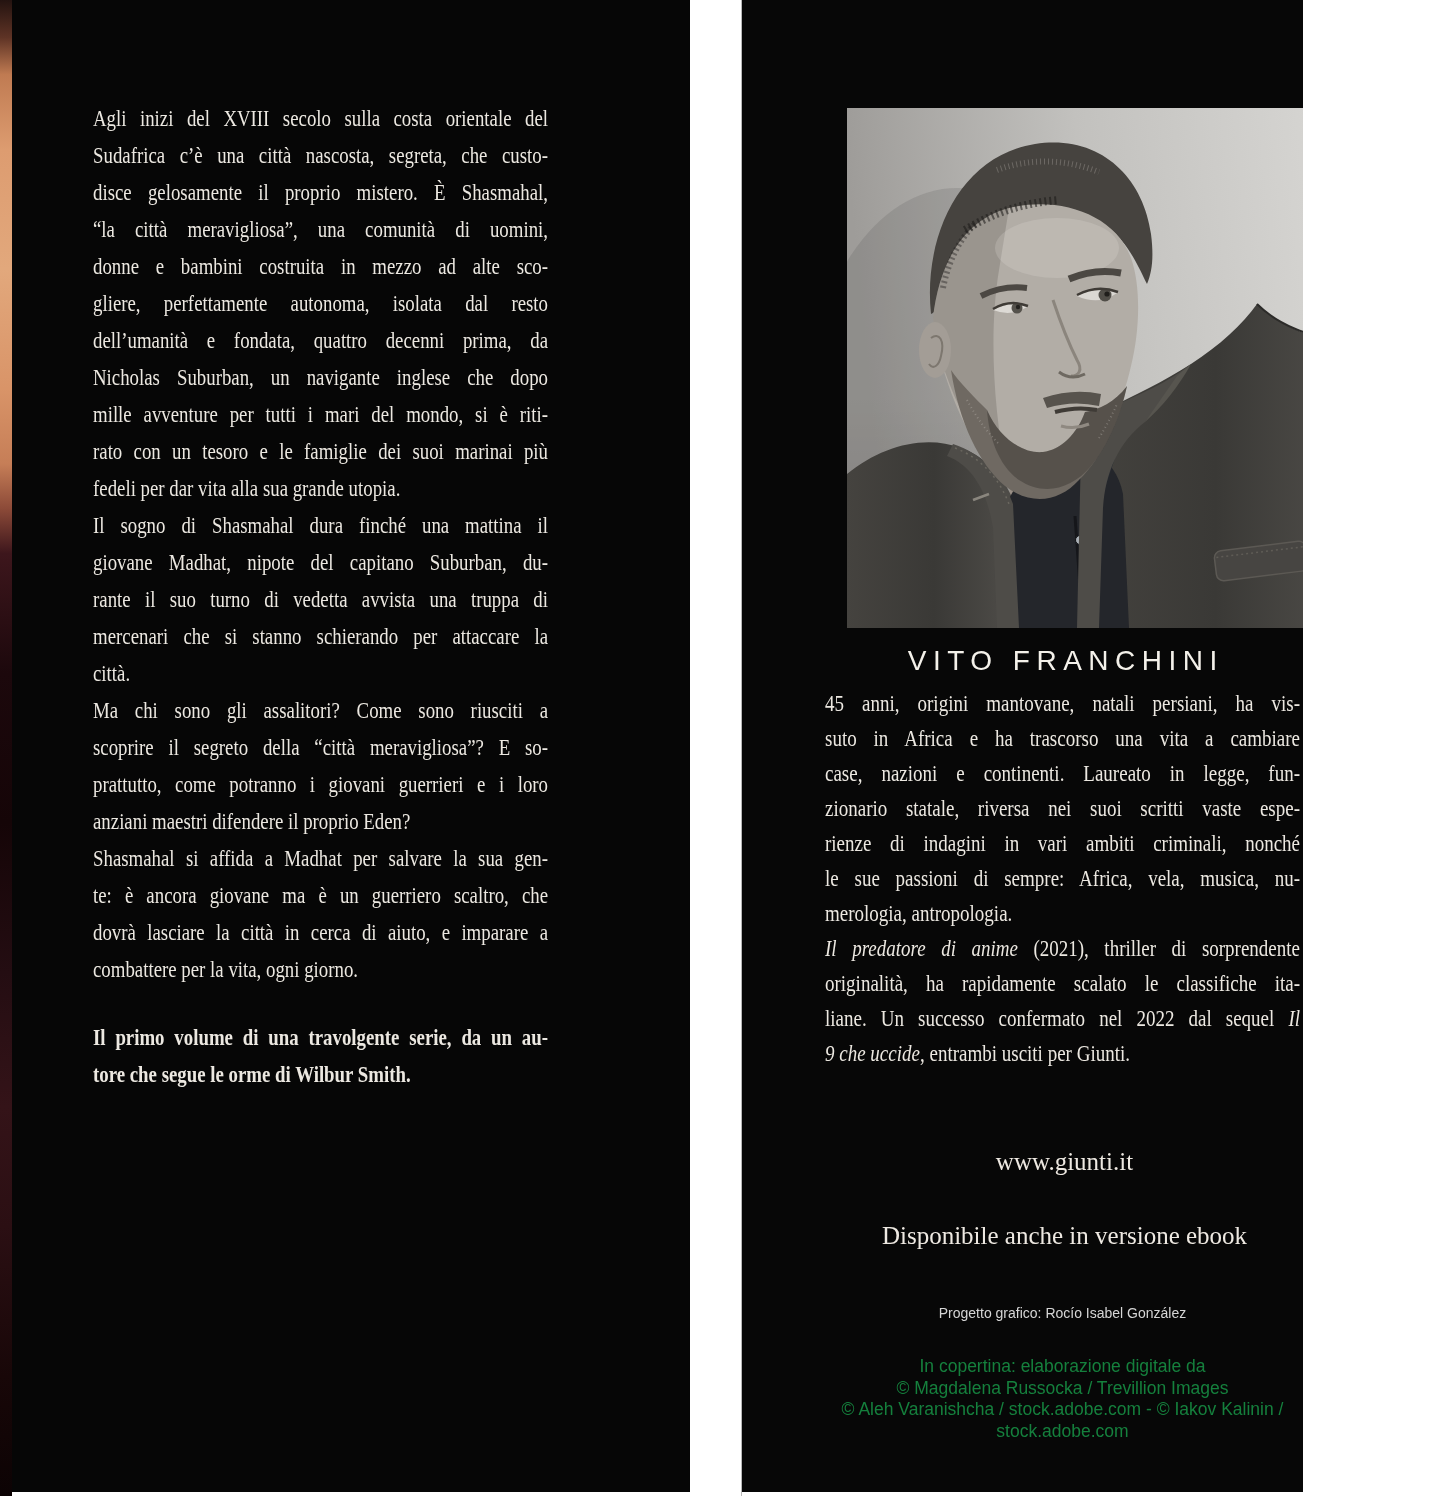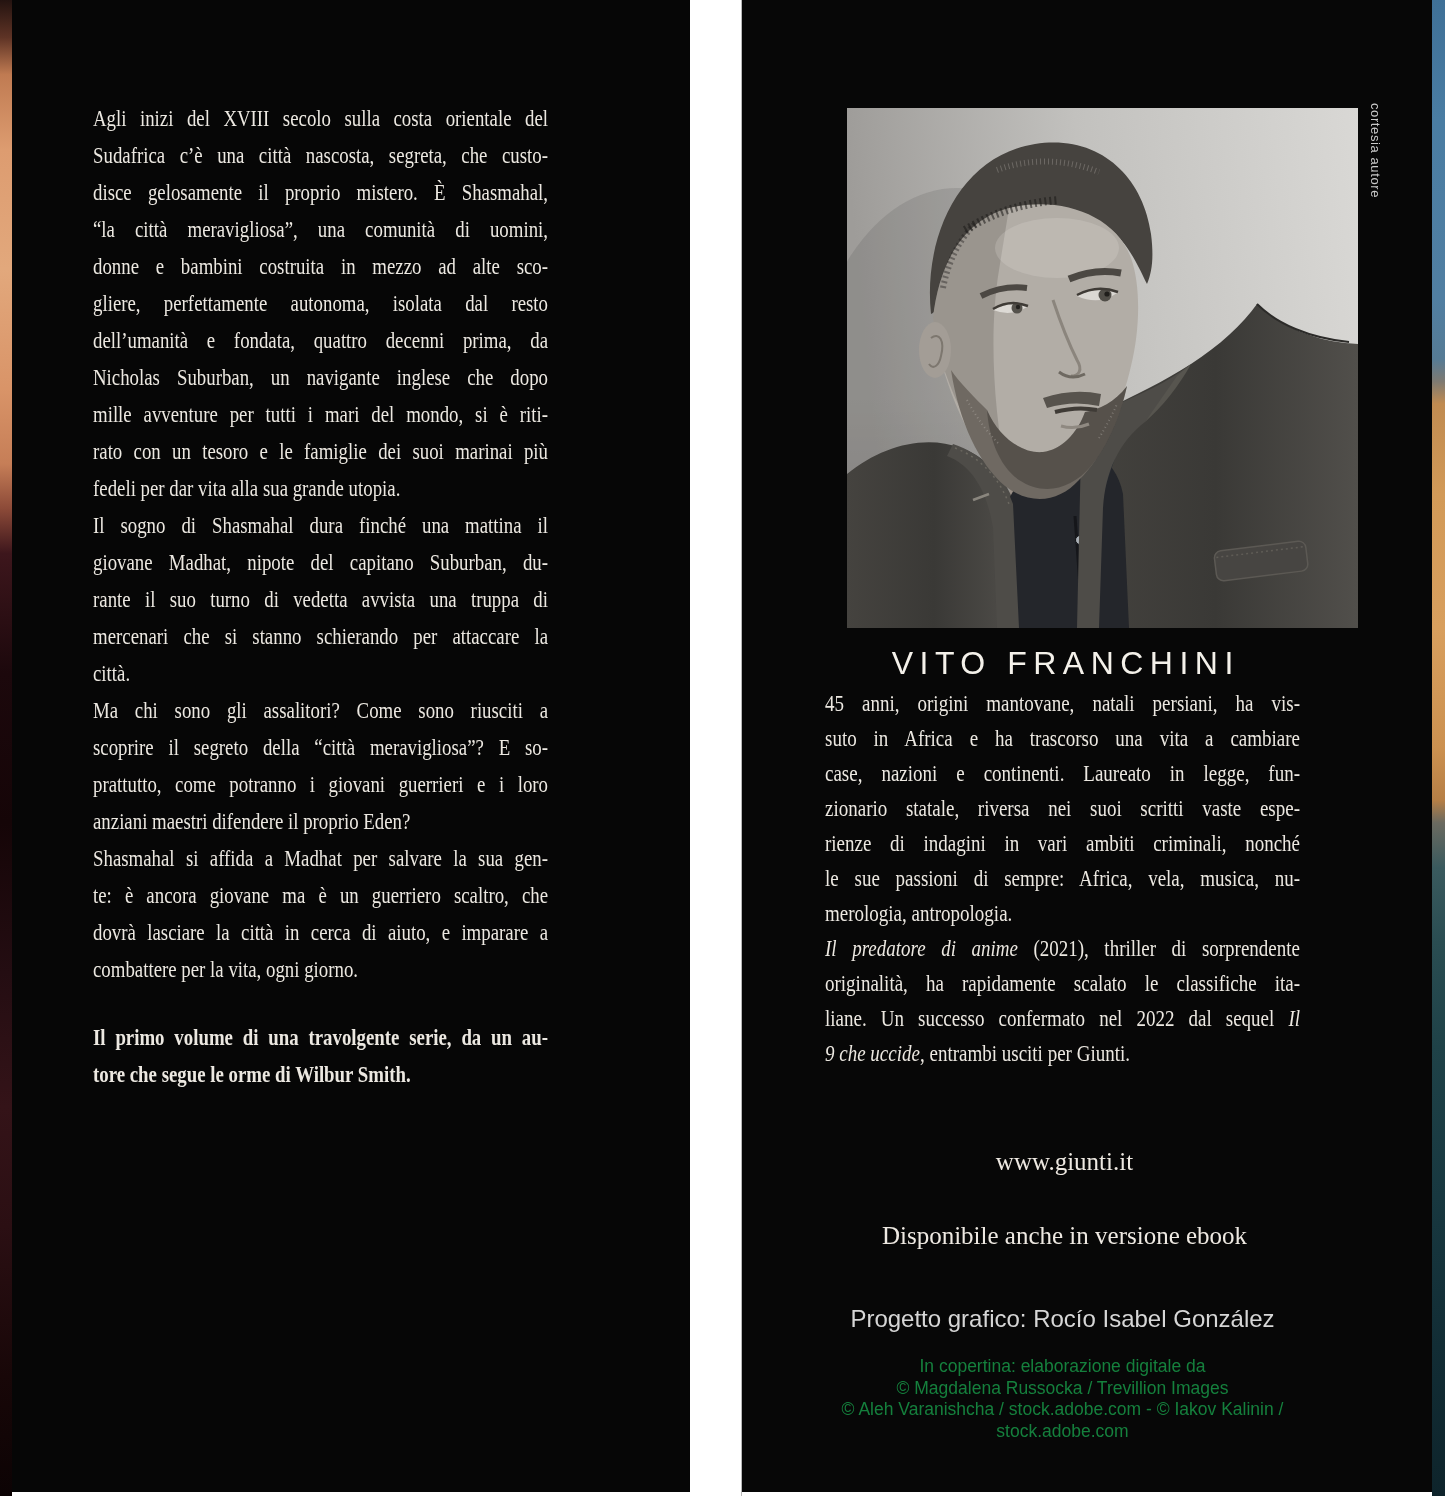--- a/index.html
+++ b/index.html
@@ -1,16 +1,16 @@
 <!DOCTYPE html>
 <html><head>
 <meta charset="utf-8">
 <style>
   html,body{margin:0;padding:0;background:#ffffff;}
-  .page{position:relative;width:1445px;height:1496px;overflow:hidden;background:#ffffff;
+  .page{position:relative;width:1303px;height:1496px;overflow:hidden;background:#ffffff;
         font-family:"Liberation Serif",serif;}
 
   
   .edge-left{position:absolute;left:0;top:0;width:12px;height:1496px;
     background:linear-gradient(180deg,
       #241310 0%, #5e3325 2.5%, #c07b52 5%, #dd9c70 10%, #e2a87c 18%, #d99468 26%,
       #c67e57 31%, #8c4a38 34%, #3d161c 37%, #1c080c 45%, #150507 55%, #240d12 65%,
       #341318 74%, #2b0f13 82%, #180708 92%, #0c0304 100%);}
   .edge-right{position:absolute;left:1432px;top:0;width:13px;height:1496px;
     background:linear-gradient(180deg,
@@ -33,29 +33,29 @@
   .tline.last{text-align-last:left;}
   .tline.bold{font-weight:bold;}
   .tline.gap{margin-top:31px;}
 
   
   .photo-frame{position:absolute;left:105px;top:108px;width:511px;height:520px;overflow:hidden;}
   .photo-credit{position:absolute;left:626px;top:103px;height:220px;
       writing-mode:vertical-rl;font-family:"Liberation Sans",sans-serif;
       font-size:13px;letter-spacing:0.6px;color:#c9c9c9;}
   .author-name{position:absolute;left:83px;top:645px;width:475px;text-align:center;
-      font-family:"Liberation Sans",sans-serif;font-size:32px;font-weight:400;
+      font-family:"Liberation Sans",sans-serif;font-size:28px;font-weight:400;
       letter-spacing:6.5px;text-indent:6.5px;color:#f4f1ea;white-space:nowrap;}
   .center-serif{position:absolute;left:85px;width:475px;text-align:center;
       color:#eee9e2;font-size:25px;}
   .website{top:1148px;}
   .ebook{top:1222px;}
   .credits{position:absolute;left:33px;width:575px;text-align:center;
       font-family:"Liberation Sans",sans-serif;color:#15803d;}
-  .design-credit{top:1305px;font-size:24px;color:#d6d6d6;}
+  .design-credit{top:1305px;font-size:14px;color:#d6d6d6;}
   .cover-credits{top:1356px;font-size:17.5px;line-height:21.5px;}
 </style>
 </head>
 <body>
 
 <div class="page">
 
   <div class="edge-left"></div>
 
   <div class="panel-left">

